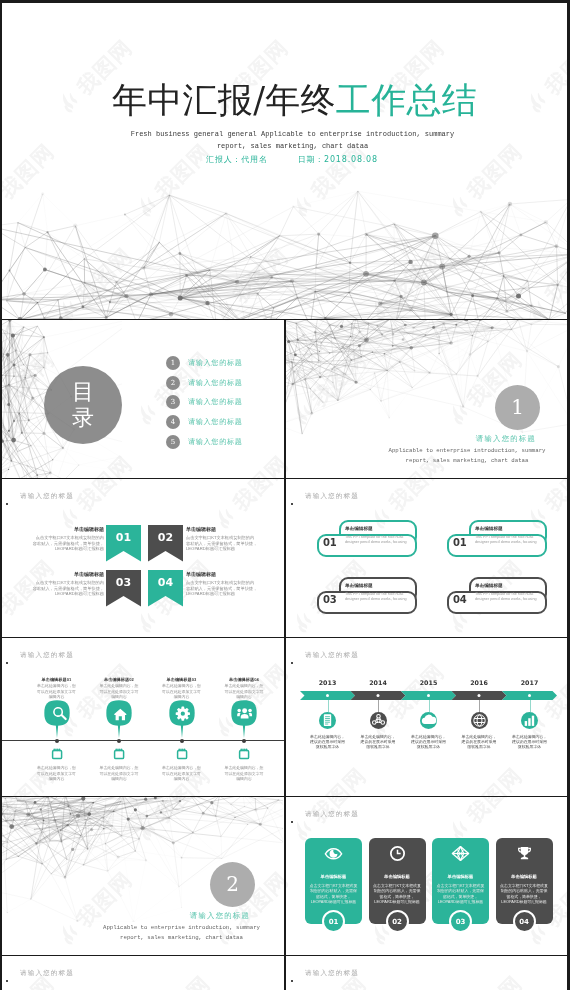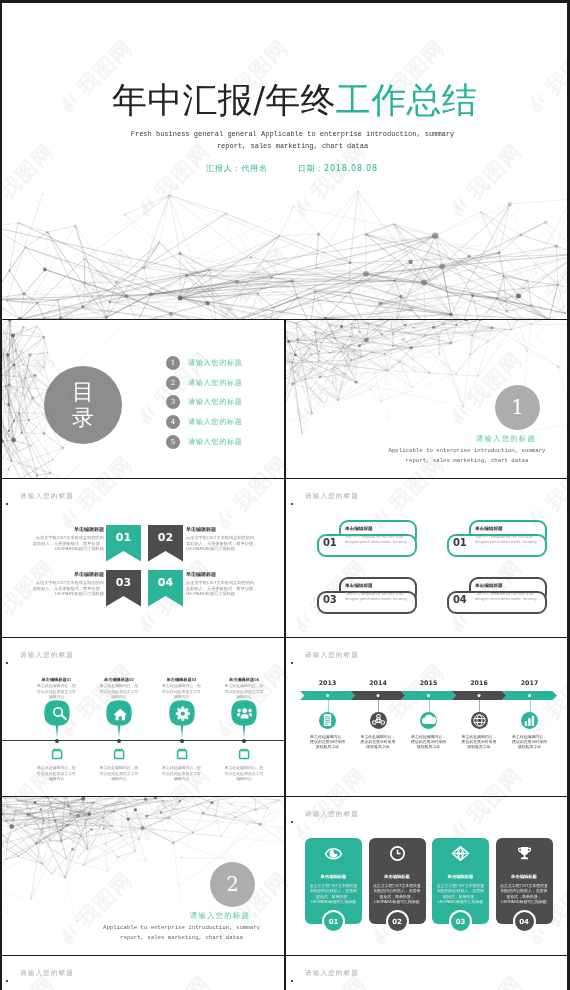--- a/index.html
+++ b/index.html
@@ -15,21 +15,21 @@
   .hdr { position:absolute; color:#a8a8a8; font-size:6.6px; letter-spacing:1.1px; white-space:nowrap; }
   .hdrdot { position:absolute; width:2px; height:2px; background:#4a4a4a; }
 
   
   #hero { left:0; top:0; width:568px; height:319px; }
   .hero-title { position:absolute; width:570px; text-align:center; padding-left:19px; top:79px; font-size:35px; line-height:42px; letter-spacing:0.3px;
     font-family:"DejaVu Serif", serif; font-weight:400; color:#232323; white-space:nowrap; }
   .hero-title .ac { color:#27b398; }
   .hero-sub { position:absolute; width:570px; text-align:center; padding-left:15px; top:129px; font-size:7.0px; line-height:11.5px;
      color:#3a3a3a; font-family:"Liberation Mono", monospace; letter-spacing:0px; }
-  .hero-meta { position:absolute; width:570px; text-align:center; padding-left:14px; top:163px; font-size:8px; color:#27b398;
+  .hero-meta { position:absolute; width:570px; text-align:center; padding-left:14px; top:154px; font-size:8px; color:#27b398;
      letter-spacing:0.8px; font-family:"DejaVu Sans", sans-serif; }
   .hero-meta .gap { display:inline-block; width:30px; }
 
   
   #s-toc { left:0; top:320px; width:284px; height:158px; }
   .toc-circle { position:absolute; left:44px; top:46px; width:78px; height:78px; border-radius:50%;
       background:rgba(125,125,125,0.88); color:#fff; font-family:"DejaVu Serif", serif; font-size:22px; line-height:26px;
       display:flex; flex-direction:column; align-items:center; justify-content:center; z-index:5; }
   .toc-circle span { display:block; }
   .toc-list { position:absolute; left:166px; top:36px; }

